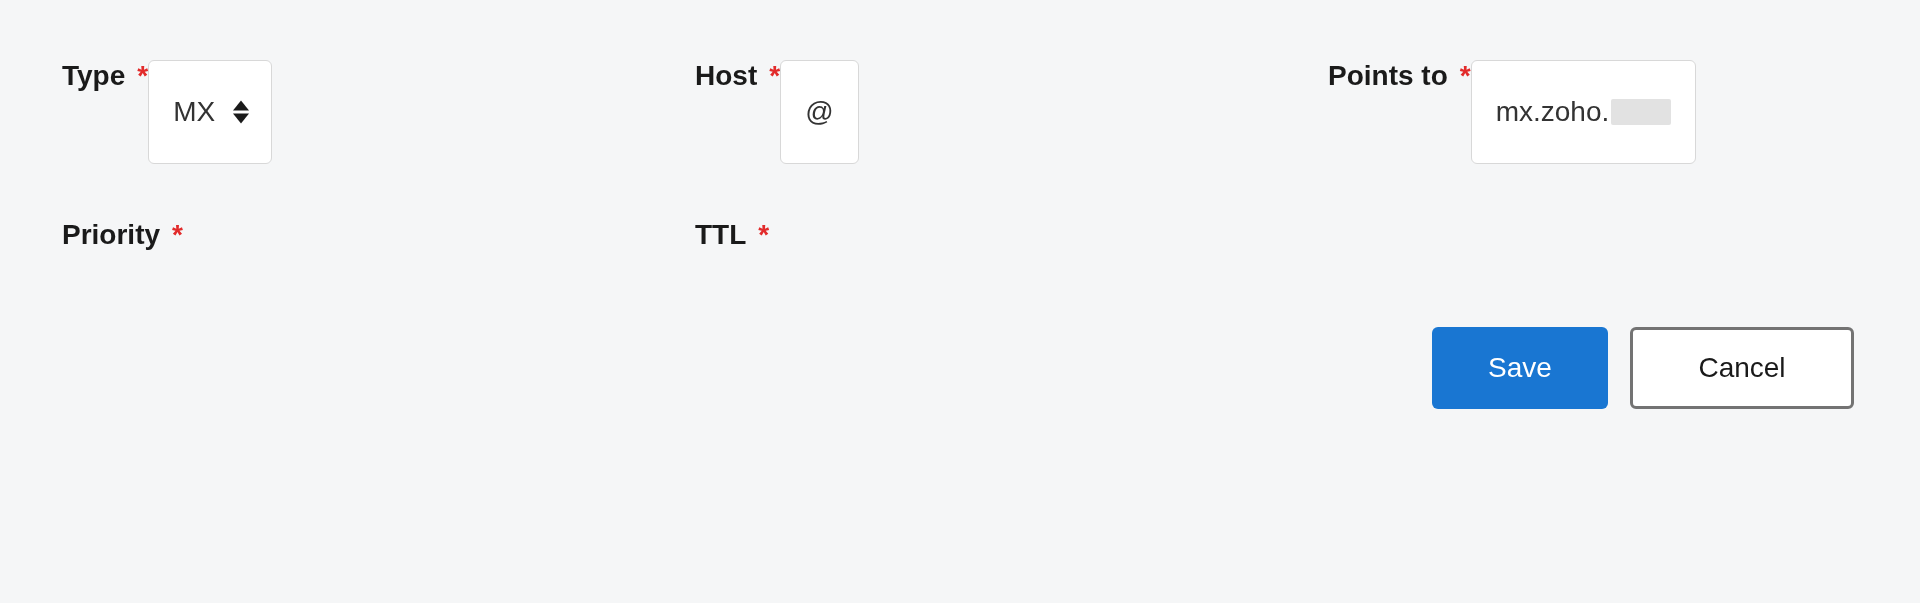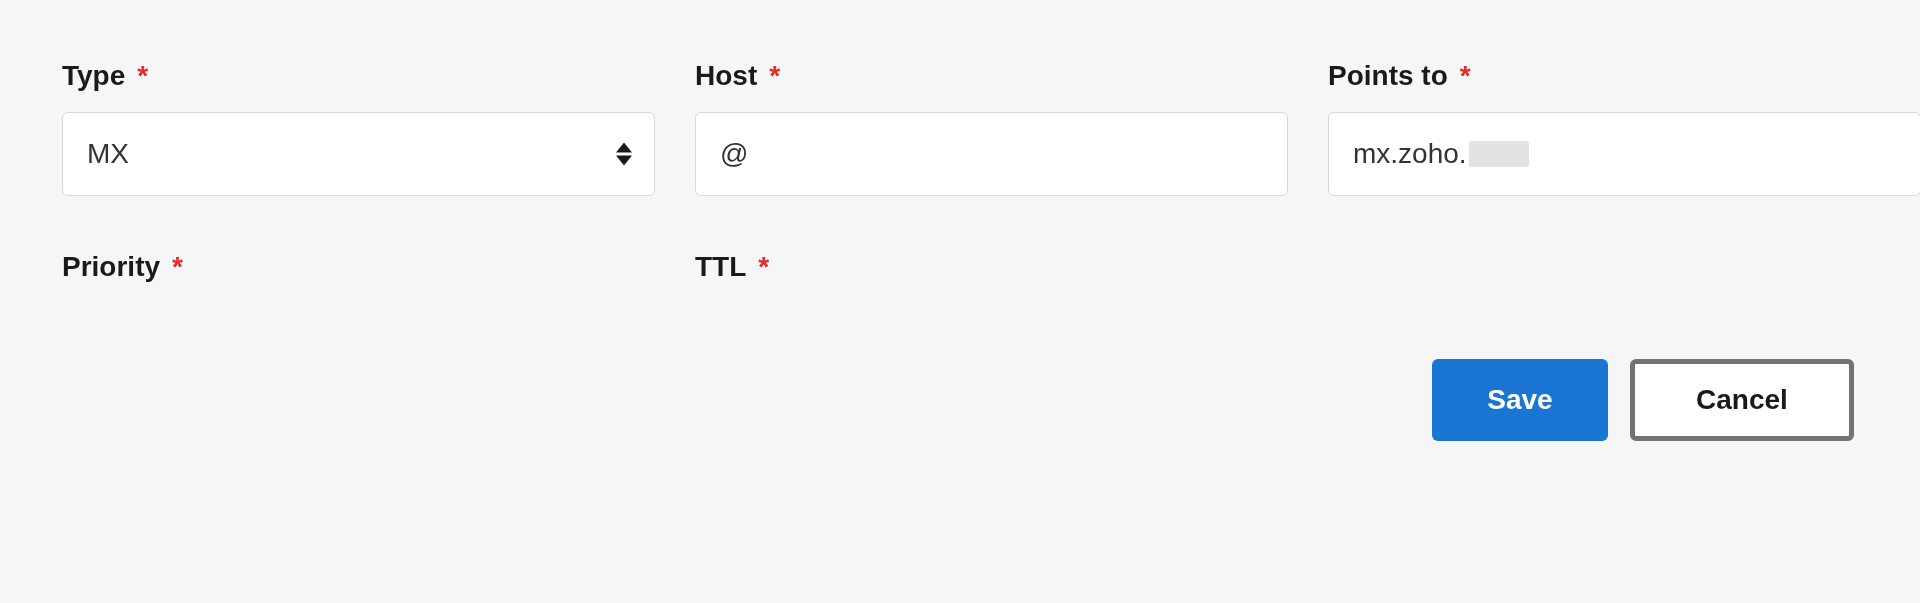--- a/index.html
+++ b/index.html
@@ -15,38 +15,37 @@
       padding: 60px 60px 40px 62px;
     }
     .form-grid {
       display: grid;
       grid-template-columns: 593px 593px 593px;
       column-gap: 40px;
       row-gap: 55px;
     }
     .field {
       display: flex;
-      flex-direction: column;
     }
     .label {
       font-size: 28px;
       font-weight: 700;
       color: #1a1a1a;
       margin-bottom: 20px;
       display: flex;
       align-items: baseline;
     }
     .required {
       color: #e22b2b;
       margin-left: 12px;
       font-size: 28px;
       font-weight: 700;
     }
     .input-box {
-      height: 84px;
+      height: 104px;
       background: #ffffff;
       border: 1px solid #d8d8d8;
       border-radius: 6px;
       font-size: 28px;
       color: #333333;
       display: flex;
       align-items: center;
       padding: 0 24px;
       position: relative;
     }
@@ -91,38 +90,38 @@
     .actions {
       margin-top: 56px;
       display: flex;
       justify-content: flex-end;
       gap: 22px;
       padding-right: 6px;
     }
     .btn {
       height: 82px;
       font-size: 28px;
-      font-weight: 700;
+      font-weight: 400;
       border-radius: 6px;
       cursor: pointer;
       display: flex;
       align-items: center;
       justify-content: center;
       padding: 0 44px;
     }
     .btn-primary {
       background: #1976d2;
       color: #ffffff;
       border: none;
       min-width: 176px;
     }
     .btn-secondary {
       background: #ffffff;
       color: #1a1a1a;
-      border: 5px solid #737373;
+      border: 3px solid #737373;
       min-width: 224px;
     }
   </style>
 </head>
 <body>
 
 <div class="form-grid">
 
   <div class="field">
     <div class="label">

